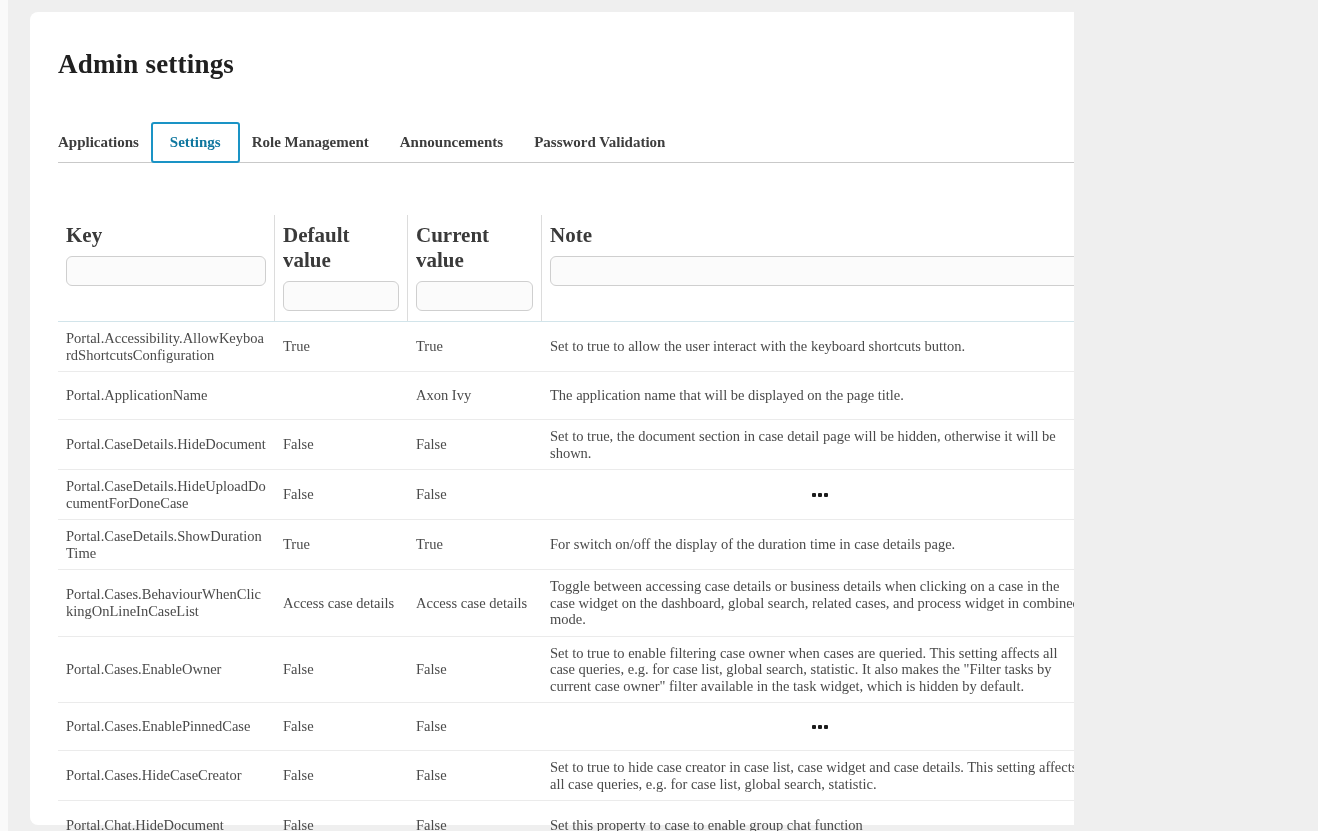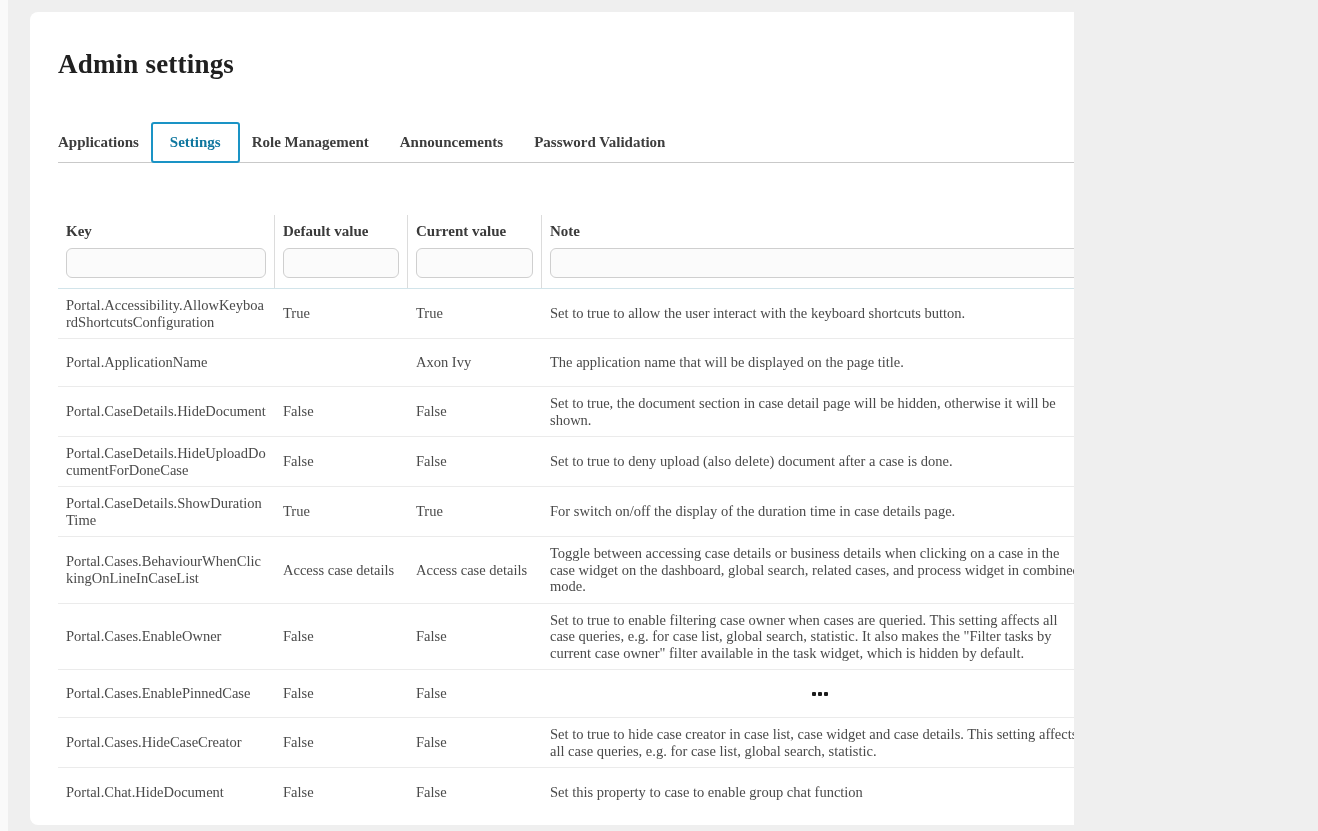--- a/index.html
+++ b/index.html
@@ -47,21 +47,21 @@
   }
   .restore-icon { font-size:19px; line-height:14px; position:relative; top:-1px; }
   
   .table { margin-top:12px; width:1194px; }
   .thead {
     display:grid; grid-template-columns:217px 133px 134px 556px 154px;
     border-bottom:1px solid #d2e4ea;
   }
   .th { padding:8px 8px 10px 8px; border-right:1px solid #dcdcdc; }
   .th:last-child { border-right:none; }
-  .th-label { font-size:15px; font-weight:700; color:#3a3a3a; }
+  .th-label { font-size:21px; font-weight:700; color:#3a3a3a; }
   .filter {
     display:block; margin-top:8px; width:100%; height:30px;
     border:1px solid #cfcfcf; border-radius:6px; background:#fbfbfb;
     padding:0 8px; font-family:inherit; font-size:14px; color:#444; outline:none;
   }
   .th.actions-th { display:flex; align-items:center; justify-content:center; padding:8px; }
   .row {
     display:grid; grid-template-columns:217px 133px 134px 556px 154px;
     align-items:center; min-height:48px; border-bottom:1px solid #ebebeb;
   }
@@ -168,21 +168,20 @@
                 <span class="dot"></span>
                 <span class="dot"></span>
               </button>
             </div>
           </div>
 
           <div class="row">
             <div class="cell key">Portal.CaseDetails.HideUploadDocumentForDoneCase</div>
             <div class="cell">False</div>
             <div class="cell">False</div>
-            <div class="cell note">Set to true to deny upload (also delete) document after a case is done.</div>
             <div class="cell actions">
               <button class="dots-btn" aria-label="row actions">
                 <span class="dot"></span>
                 <span class="dot"></span>
                 <span class="dot"></span>
               </button>
             </div>
           </div>
 
           <div class="row">

